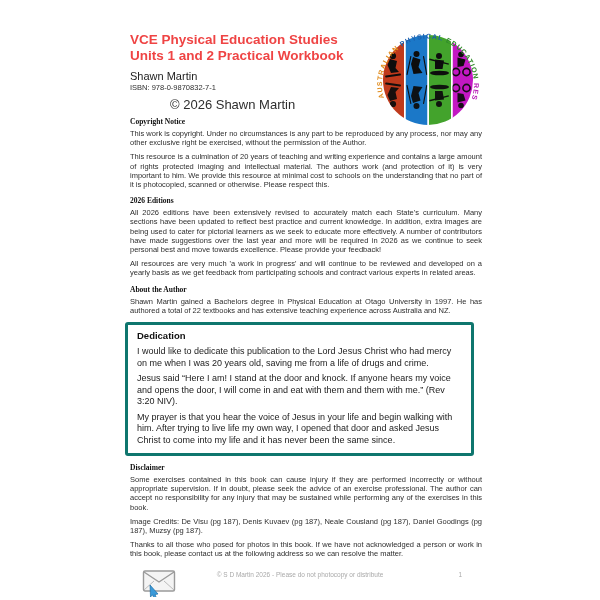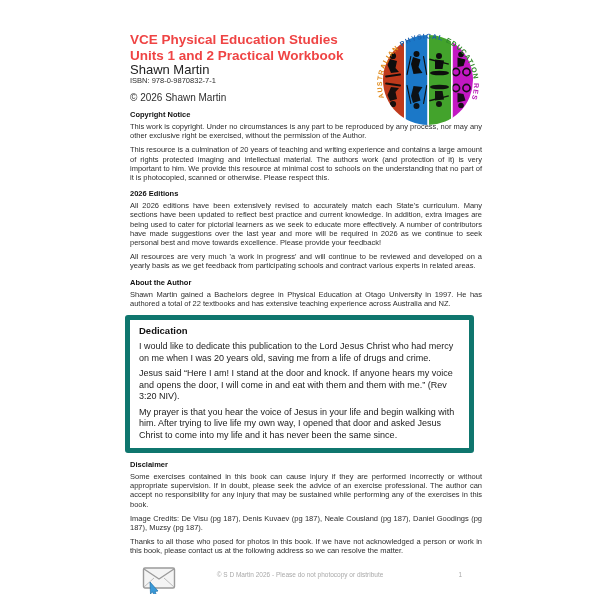--- a/index.html
+++ b/index.html
@@ -1,25 +1,25 @@
 <!DOCTYPE html>
 <html><head>
 <meta charset="utf-8">
 <style>
   html,body{margin:0;padding:0;background:#ffffff;}
   .page{position:relative;width:600px;height:600px;background:#ffffff;overflow:hidden;
         font-family:"Liberation Sans",sans-serif;color:#2e2e2e;}
   .content{position:absolute;left:130px;top:32px;width:352px;}
   .title{font-size:13.5px;font-weight:bold;line-height:15.5px;color:#ef4444;}
-  .author{font-size:13px;color:#222;line-height:13px;}
+  .author{font-size:11px;color:#222;margin-top:7px;line-height:13px;}
   .isbn{font-size:7.5px;line-height:10px;}
-  .copyline{font-size:10px;line-height:10px;margin-top:7px;}
-  .h{font-size:7.5px;font-weight:bold;color:#111;line-height:10px;margin-top:7px;}
+  .copyline{font-size:13px;line-height:10px;margin-top:7px;margin-left:40px;}
+  .h{font-size:7.5px;font-weight:bold;color:#111;line-height:10px;margin-top:7px;font-family:Liberation Serif, serif;}
   .p{font-size:7.5px;line-height:9.2px;margin-top:2px;margin-bottom:5px;text-align:justify;}
-  .dedication{border:5px solid #0f766e;border-radius:3px;margin:7px 0 4px -5px;
+  .dedication{border:3px solid #0f766e;border-radius:3px;margin:7px 0 4px -5px;
               padding:5px 9px 7px 9px;width:349px;box-sizing:border-box;}
   .dedication .dh{font-size:9.5px;font-weight:bold;color:#111;line-height:12px;}
   .dedication .dp{font-size:9px;line-height:11.5px;margin-top:4px;color:#222;}
   .credits-label{font-weight:normal;}
   .contacts{display:flex;margin-top:8px;padding-left:12px;}
   .contact{display:flex;align-items:flex-start;}
   .contact.second{margin-left:122px;}
   .contact .txt{margin-left:8px;margin-top:2px;}
   .contact .lbl{font-size:8px;font-weight:bold;color:#111;line-height:10px;}
   .contact .val{font-size:8px;line-height:10px;}

